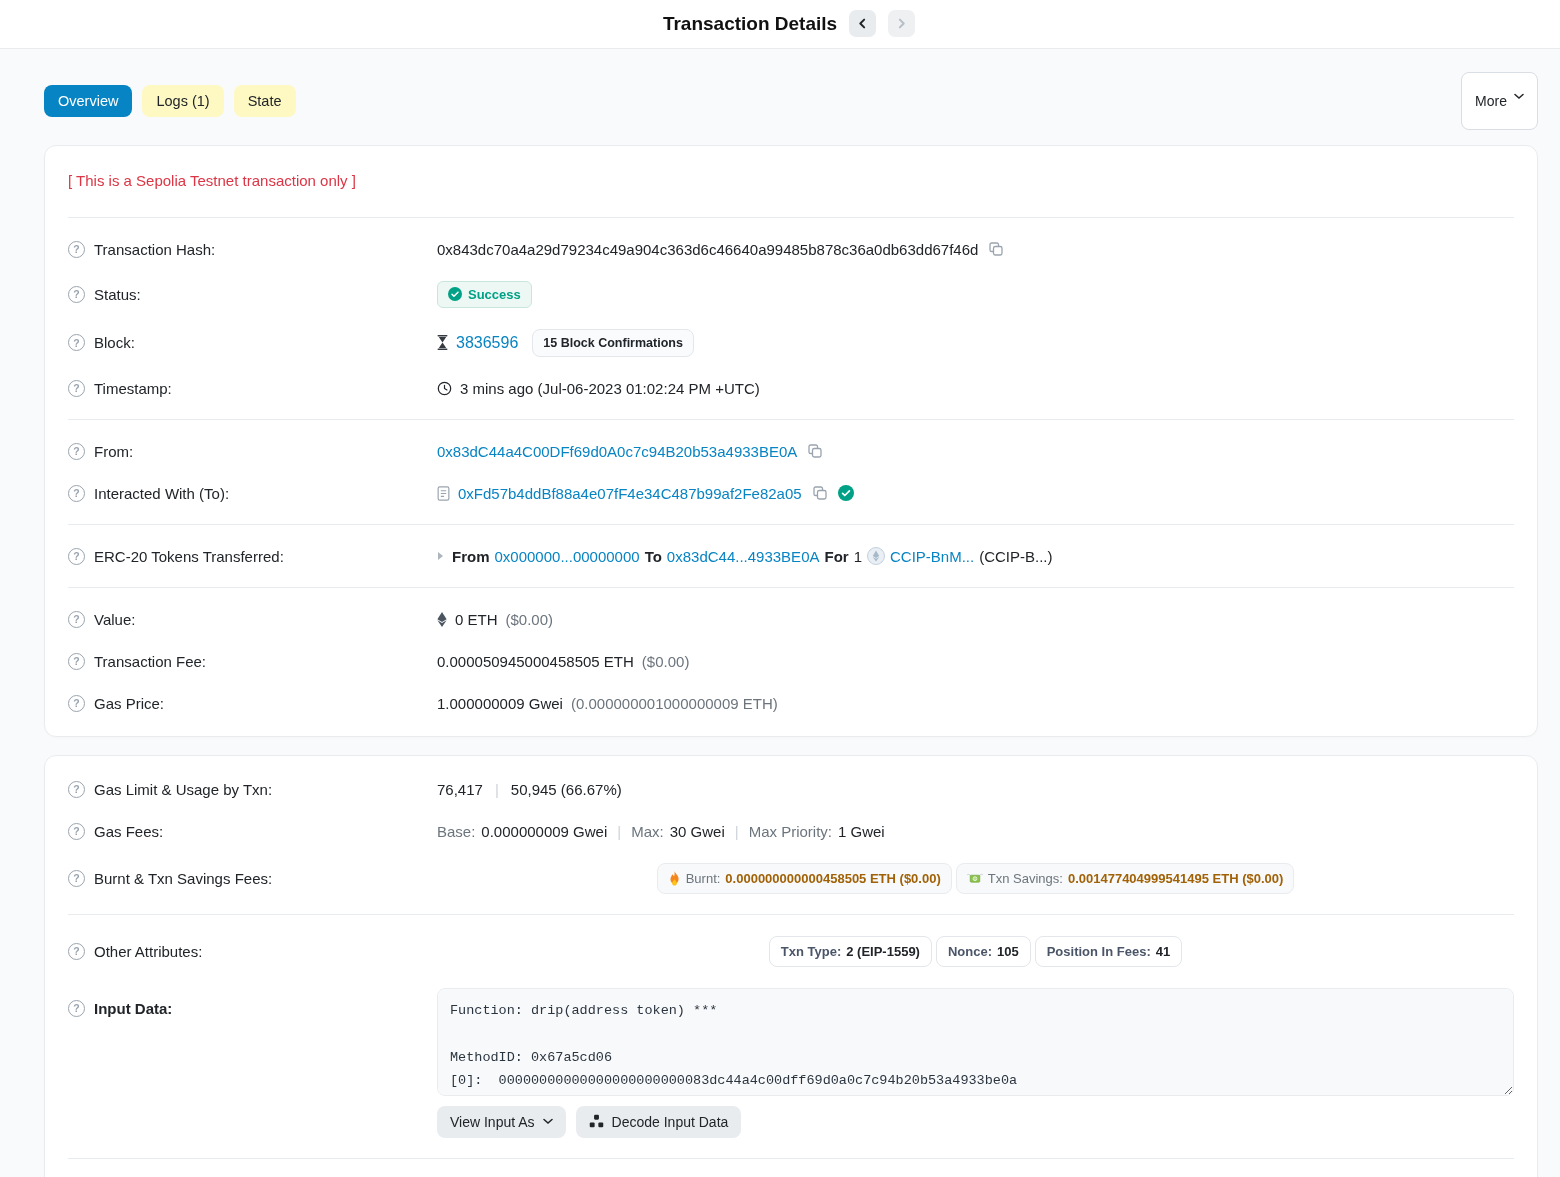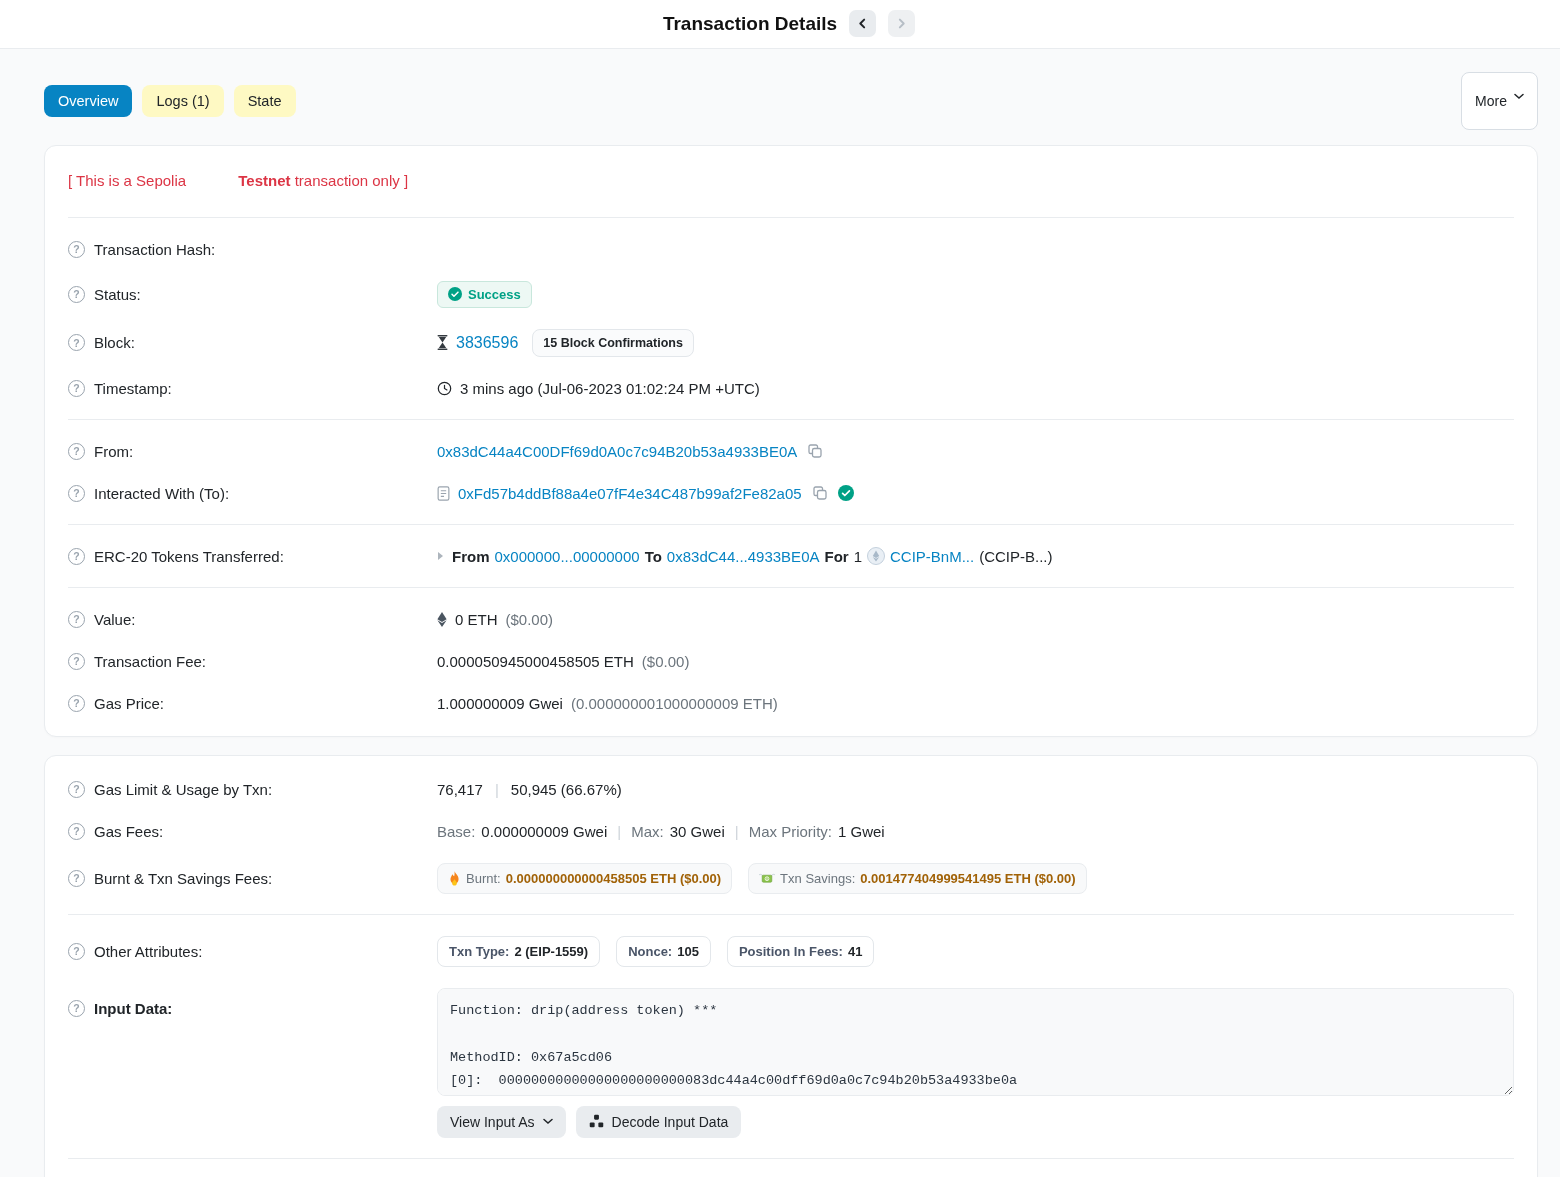--- a/index.html
+++ b/index.html
@@ -43,21 +43,21 @@
     display: inline-flex; align-items: flex-start; gap: 7px; cursor: pointer;
   }
   
   .card {
     background: #fff; border: 1px solid #e9ecef; border-radius: 12px;
     margin: 0 22px 18px 44px; padding: 12px 23px;
     box-shadow: 0 1px 2px rgba(0,0,0,0.02);
   }
   .divider { border-top: 1px solid #e9ecef; margin: 10px 0; }
   .notice { padding: 14px 0 18px; color: #dc3545; font-size: 15px; }
-  .notice b { font-weight: 700; margin-left: 48px; }
+  .notice b { font-weight: 400; }
   
   .row { display: flex; align-items: center; padding: 10.5px 0; min-height: 42px; }
   .row.top { align-items: flex-start; }
   .row-label {
     flex: 0 0 369px; display: flex; align-items: center; gap: 9px; color: #212529;
   }
   .row-value { flex: 1; display: flex; align-items: center; gap: 8px; flex-wrap: wrap; }
   .qicon {
     width: 17px; height: 17px; flex: 0 0 17px;
     border: 1.5px solid #9aa4ae; border-radius: 50%;
@@ -89,21 +89,21 @@
   }
   .fee-badge .fb-label { color: #6c757d; }
   .fee-badge .fb-value { font-weight: 700; color: #a16207; }
   .attr-badge {
     display: inline-flex; align-items: center; gap: 5px;
     background: #fff; border: 1px solid #e3e7eb; border-radius: 8px;
     padding: 7px 11px; font-size: 13px;
   }
   .attr-badge .ab-label { color: #4a5568; font-weight: 600; }
   .attr-badge .ab-value { font-weight: 700; color: #212529; }
-  .badges { display: flex; gap: 16px; flex-wrap: wrap; }
+  .badges { display: flex; gap: 4px; flex-wrap: wrap; justify-content: center; }
   
   .input-col { flex: 1; display: flex; flex-direction: column; gap: 10px; }
   textarea.input-data {
     width: 100%; height: 108px;
     background: #f8f9fa; border: 1px solid #e9ecef; border-radius: 8px;
     font-family: "Liberation Mono", monospace; font-size: 13.5px; line-height: 1.75;
     color: #2b3540; padding: 10px 12px; resize: both; white-space: pre; overflow: auto;
   }
   .input-actions { display: flex; gap: 10px; }
   .gray-btn {
@@ -156,20 +156,29 @@
   <div class="notice">
     <span>[ This is a Sepolia </span><b>Testnet</b><span> transaction only ]</span>
   </div>
 
   <div class="divider"></div>
 
   <div class="row">
     <div class="row-label">
       <span class="qicon"></span>
       <span>Transaction Hash:</span>
+    </div>
+    <div class="row-value">
+      <span>0x843dc70a4a29d79234c49a904c363d6c46640a99485b878c36a0db63dd67f46d</span>
+      <button class="icon-btn">
+        <svg width="16" height="16" viewBox="0 0 16 16" fill="none" stroke="#9aa4ae" stroke-width="1.3">
+            <rect x="5.5" y="5.5" width="8.5" height="8.5" rx="1.8"></rect>
+            <path d="M10.5 5.5V3.6c0-.9-.7-1.6-1.6-1.6H3.6C2.7 2 2 2.7 2 3.6v5.3c0 .9.7 1.6 1.6 1.6h1.9"></path>
+          </svg>
+      </button>
     </div>
   </div>
 
   <div class="row">
     <div class="row-label">
       <span class="qicon"></span>
       <span>Status:</span>
     </div>
     <div class="row-value">
       <span class="badge-success">

